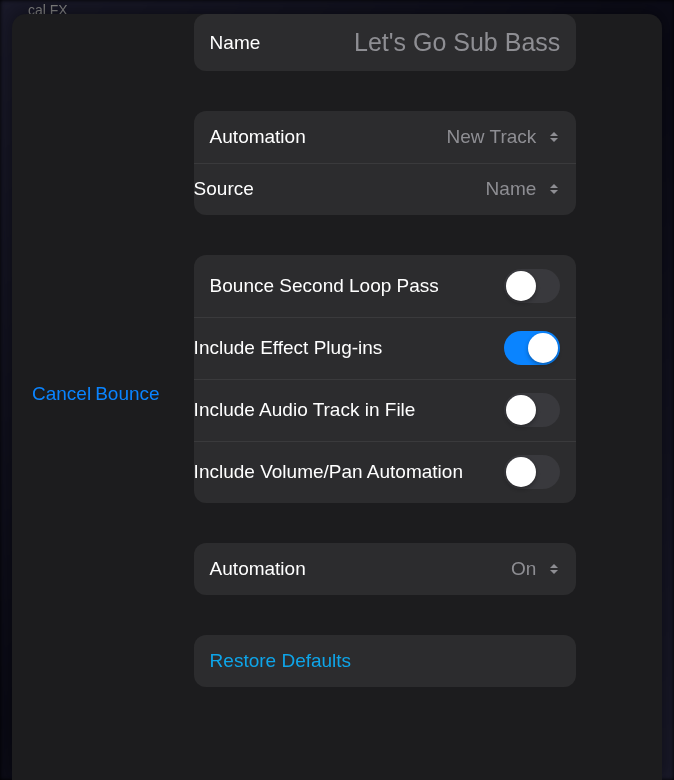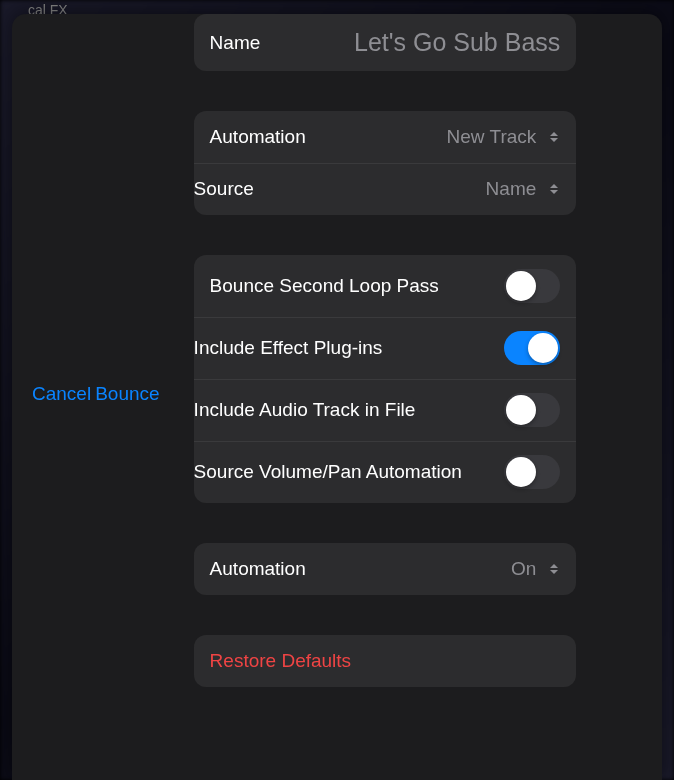--- a/index.html
+++ b/index.html
@@ -151,21 +151,21 @@
       width: 30px;
       height: 30px;
       border-radius: 50%;
       background: #fff;
       box-shadow: 0 2px 4px rgba(0,0,0,0.3);
       transition: left 0.2s;
     }
     .toggle.off .knob { left: 2px; }
     .toggle.on .knob { left: 24px; }
     .destructive {
-      color: #ef4444;
+      color: #0ea5e9;
       font-size: 19px;
       cursor: pointer;
     }
     .text-input {
       background: none;
       border: none;
       color: #8e8e93;
       font-size: 25px;
       text-align: right;
       outline: none;
@@ -224,21 +224,21 @@
             <div class="knob"></div>
           </div>
       </div>
       <div class="row">
         <span class="label">Include Audio Track in File</span>
         <div class="toggle off">
             <div class="knob"></div>
           </div>
       </div>
       <div class="row">
-        <span class="label">Source Volume/Pan Automation</span>
+        <span class="label">Include Volume/Pan Automation</span>
         <div class="toggle off">
             <div class="knob"></div>
           </div>
       </div>
     </div>
 
     <div class="group">
       <div class="row">
         <span class="label">Automation</span>
         <div class="value-control">

